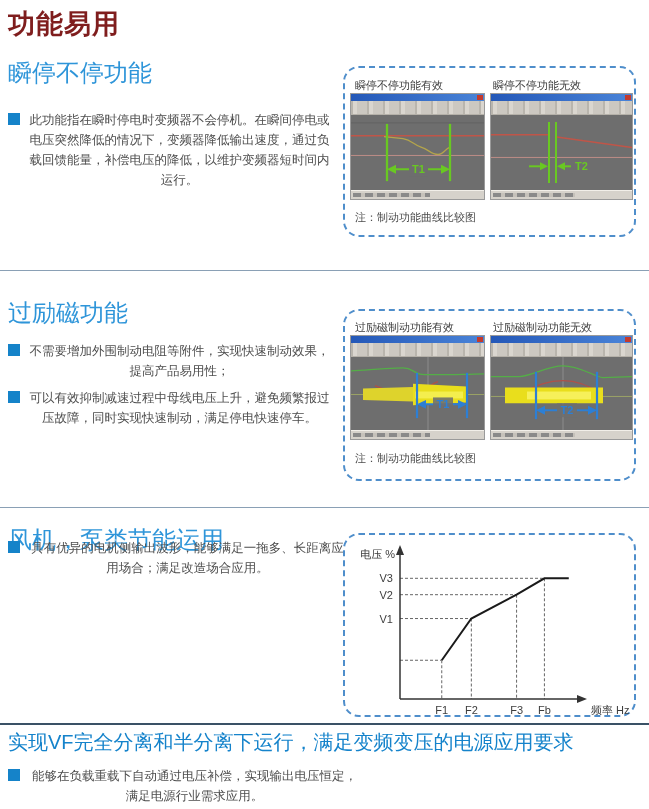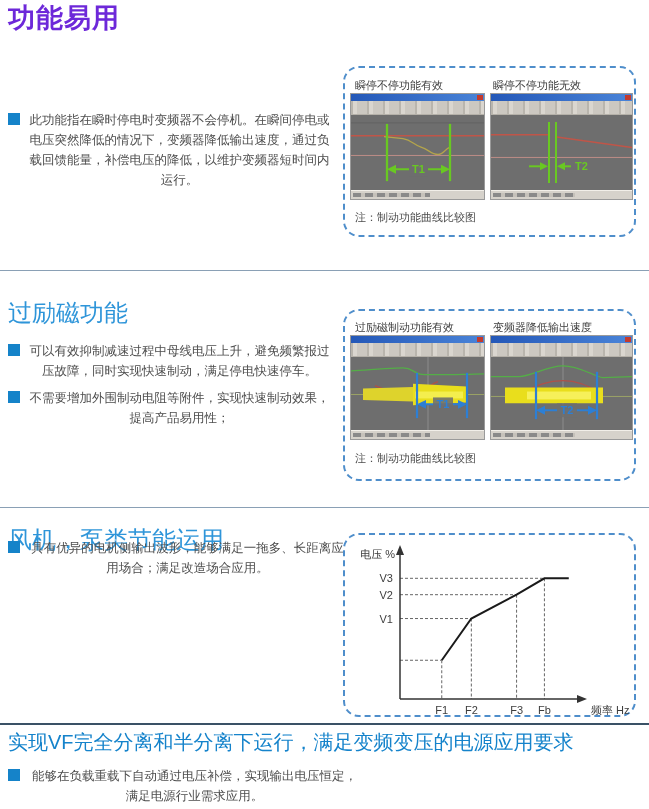--- a/index.html
+++ b/index.html
@@ -1,20 +1,20 @@
 <!DOCTYPE html>
 <html><head>
 <meta charset="utf-8">
 <style>
   html,body{margin:0;padding:0;background:#fff;}
   .page{position:relative;width:649px;height:809px;background:#ffffff;overflow:hidden;
         font-family:"Liberation Sans","DejaVu Sans",sans-serif;}
 
-  .main-title{position:absolute;left:8px;top:0;margin:0;font-size:27px;font-weight:bold;
-              color:#6d28d9;letter-spacing:1px;}
+  .main-title{position:absolute;left:8px;top:6px;margin:0;font-size:27px;font-weight:bold;
+              color:#7f1d1d;letter-spacing:1px;}
   .sec-h{position:absolute;left:8px;margin:0;font-size:24px;font-weight:400;color:#2e95d9;}
   .bottom-h{position:absolute;left:8px;top:729px;margin:0;font-size:20px;font-weight:400;color:#1583cb;}
 
   .bullets{position:absolute;left:8px;display:flex;flex-direction:column;gap:7px;text-align:center;}
   .b-item{display:flex;gap:9px;}
   .b-sq{flex:0 0 12px;width:12px;height:12px;margin-top:3px;background:#1583c9;}
   .b-item p{margin:0;font-size:12.5px;line-height:20px;color:#4d4d4d;}
 
   .divider-light{position:absolute;left:0;width:649px;height:1px;background:#8aa0b5;}
   .divider-dark{position:absolute;left:0;width:649px;height:2px;background:#3a5166;}
@@ -38,20 +38,21 @@
   .vf-chart{position:absolute;left:0;top:0;}
   text{font-family:"Liberation Sans","DejaVu Sans",sans-serif;}
 </style>
 </head>
 <body>
 
 <div class="page">
 
   <h1 class="main-title">功能易用</h1>
 
+  <h2 class="sec-h" style="top:57px">瞬停不停功能</h2>
   <div class="bullets" style="top:110px;width:322px">
     <div class="b-item">
       <span class="b-sq"></span>
       <p>此功能指在瞬时停电时变频器不会停机。在瞬间停电或电压突然降低的情况下，变频器降低输出速度，通过负载回馈能量，补偿电压的降低，以维护变频器短时间内运行。</p>
     </div>
   </div>
 
   <div class="panel" style="top:66px;height:171px">
     <span class="p-label" style="left:10px;top:10px">瞬停不停功能有效</span>
     <span class="p-label" style="left:148px;top:10px">瞬停不停功能无效</span>
@@ -101,31 +102,31 @@
 
     <span class="p-note" style="left:10px;top:142px">注：制动功能曲线比较图</span>
   </div>
 
   <div class="divider-light" style="top:270px"></div>
 
   <h2 class="sec-h" style="top:297px">过励磁功能</h2>
   <div class="bullets" style="top:341px;width:322px">
     <div class="b-item">
       <span class="b-sq"></span>
+      <p>不需要增加外围制动电阻等附件，实现快速制动效果，提高产品易用性；</p>
+    </div>
+    <div class="b-item">
+      <span class="b-sq"></span>
       <p>可以有效抑制减速过程中母线电压上升，避免频繁报过压故障，同时实现快速制动，满足停电快速停车。</p>
-    </div>
-    <div class="b-item">
-      <span class="b-sq"></span>
-      <p>不需要增加外围制动电阻等附件，实现快速制动效果，提高产品易用性；</p>
     </div>
   </div>
 
   <div class="panel" style="top:309px;height:172px">
     <span class="p-label" style="left:10px;top:9px">过励磁制动功能有效</span>
-    <span class="p-label" style="left:148px;top:9px">变频器降低输出速度</span>
+    <span class="p-label" style="left:148px;top:9px">过励磁制动功能无效</span>
 
     <div class="scope" style="left:6px;top:25px;width:133px;height:103px">
       <div class="sc-title">
           <span class="sc-close"></span>
         </div>
       <div class="sc-tool"></div>
       <svg class="sc-plot" viewBox="0 0 133 74" preserveAspectRatio="none">
         <rect width="133" height="74" fill="#6e6e6e"></rect>
         <line x1="77" y1="0" x2="77" y2="74" stroke="#8d8d8d"></line>
         <line x1="0" y1="38" x2="133" y2="38" stroke="#9aa266"></line>

